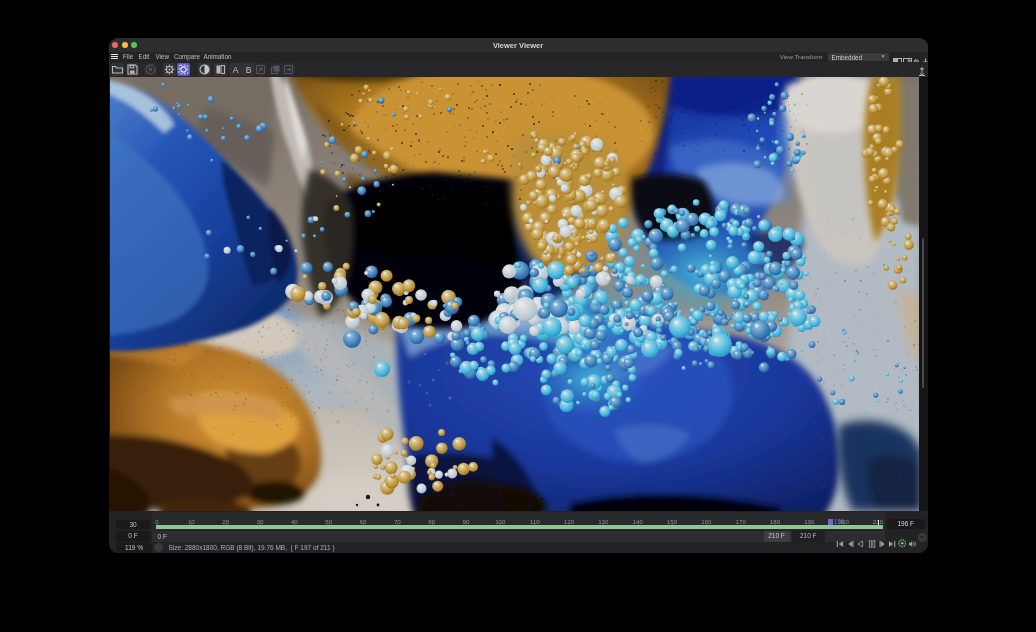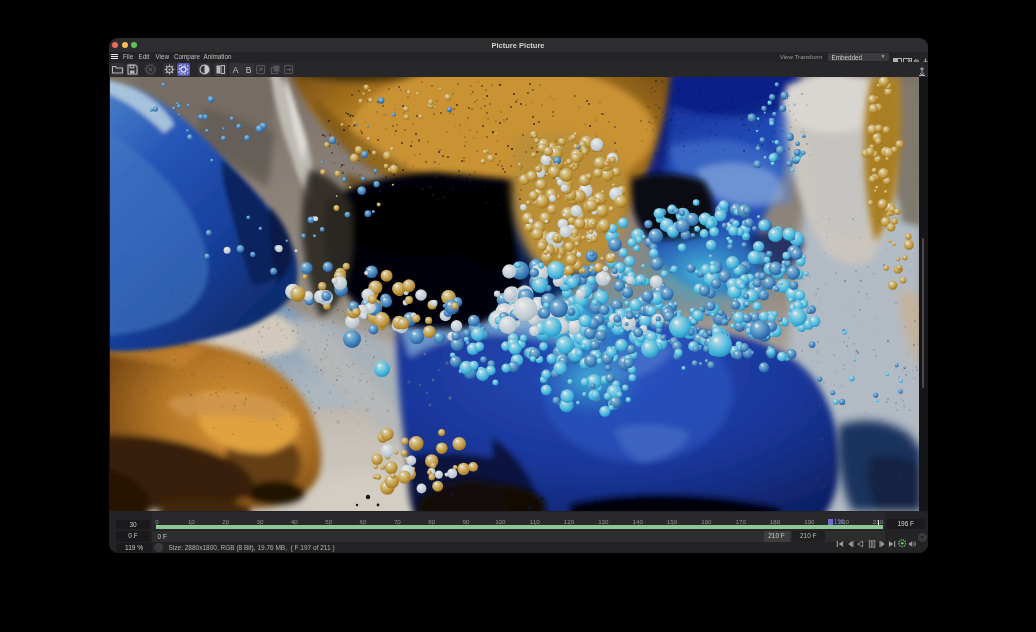--- a/index.html
+++ b/index.html
@@ -4,21 +4,21 @@
 *{box-sizing:border-box;font-family:"Liberation Sans",sans-serif}
 #win{position:absolute;left:108.5px;top:38px;width:819px;height:515px;background:#232325;border-radius:9px;overflow:hidden}
 .abs{position:absolute}
 </style></head><body>
 <div id="win">
 
   <div class="abs" style="left:0;top:0;width:819px;height:14px;background:#2d2d2f"></div>
   <div class="abs" style="left:3.5px;top:3.5px;width:6px;height:6px;border-radius:50%;background:#ed6a5e"></div>
   <div class="abs" style="left:13px;top:3.5px;width:6px;height:6px;border-radius:50%;background:#f5bf4f"></div>
   <div class="abs" style="left:22.5px;top:3.5px;width:6px;height:6px;border-radius:50%;background:#61c454"></div>
-  <div class="abs" style="left:0;top:2.5px;width:819px;text-align:center;font-size:7.5px;font-weight:bold;color:#d2d2d2">Picture Picture</div>
+  <div class="abs" style="left:0;top:2.5px;width:819px;text-align:center;font-size:7.5px;font-weight:bold;color:#d2d2d2">Viewer Viewer</div>
 
   <div class="abs" style="left:0;top:14px;width:819px;height:9.5px;background:#242427"></div>
   <div class="abs" style="left:2.5px;top:15.5px;width:7px;height:6px">
     <div style="height:1.2px;background:#e8e8e8;margin-bottom:1px"></div>
     <div style="height:1.2px;background:#e8e8e8;margin-bottom:1px"></div>
     <div style="height:1.2px;background:#e8e8e8"></div>
   </div>
   <div class="abs" style="left:14.5px;top:15.3px;font-size:6.3px;color:#bfbfbf">File</div>
   <div class="abs" style="left:30px;top:15.3px;font-size:6.3px;color:#bfbfbf">Edit</div>
   <div class="abs" style="left:47px;top:15.3px;font-size:6.3px;color:#bfbfbf">View</div>

